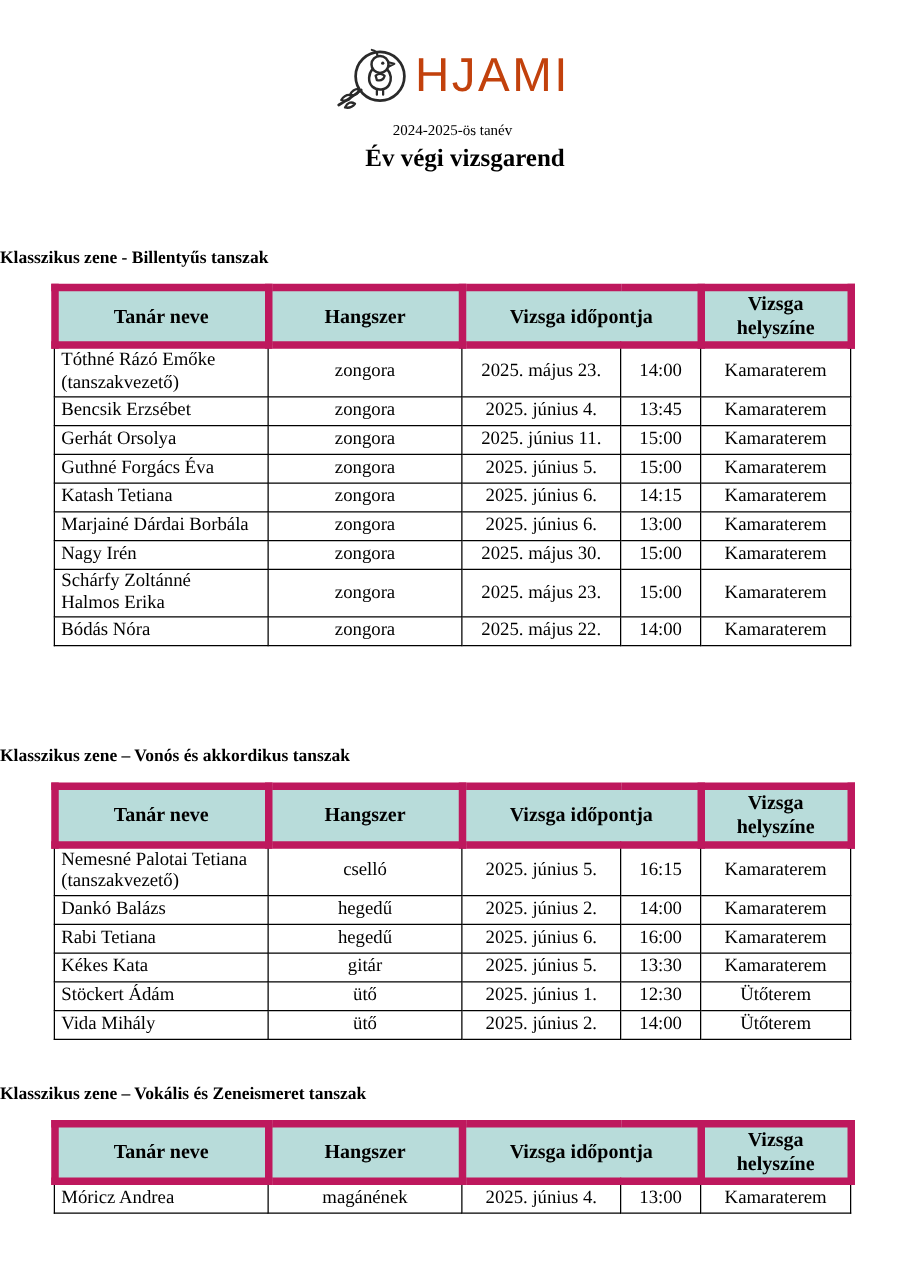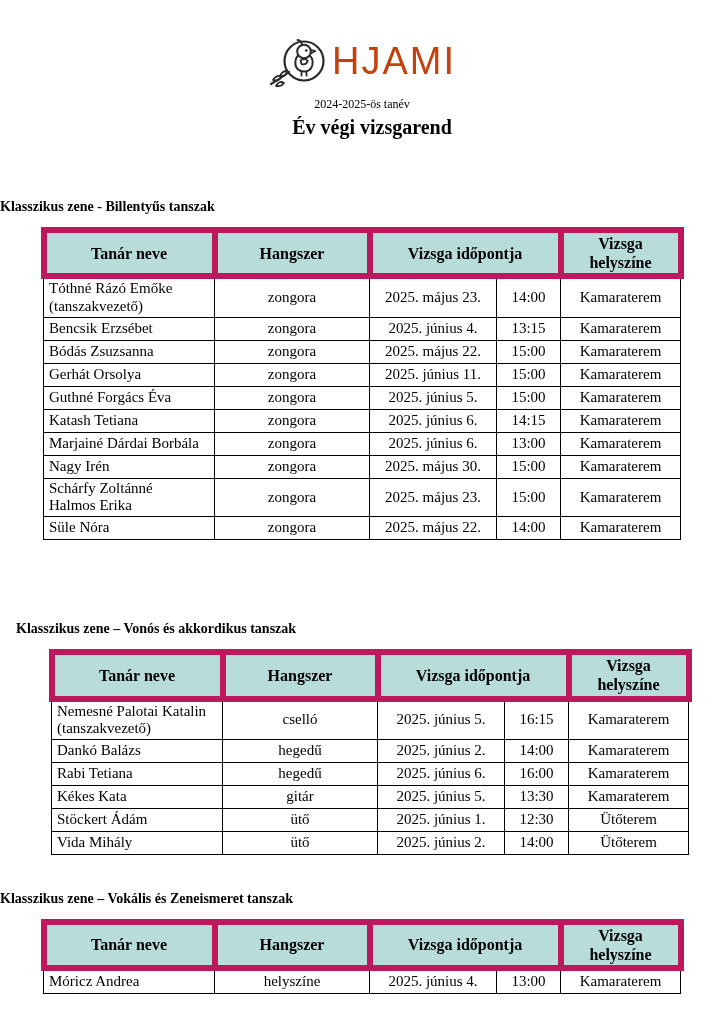--- a/index.html
+++ b/index.html
@@ -23,21 +23,21 @@
     font-family: "Liberation Sans", sans-serif;
     font-size: 38px; font-weight: 400;
     letter-spacing: 2px; line-height: 1;
     color: #c2410c;
   }
   
   .school-year { text-align: center; font-size: 12px; margin-top: 7px; line-height: 18px; }
   .doc-title   { text-align: center; font-size: 20px; font-weight: bold; margin: 2px 0 0; line-height: 25px; padding-left: 20px; }
   .section-title { text-align: left; font-size: 14px; font-weight: bold; margin: 0 0 10px; line-height: 21px; }
   .sec-0 { margin-top: 56px; }
-  .sec-1 { margin-top: 78px; margin-left: 16px; }
+  .sec-1 { margin-top: 78px; }
   .sec-2 { margin-top: 33px; }
   
   table.exam-table {
     border-collapse: collapse;
     table-layout: fixed;
     width: 637px;
     margin: 0 auto;
   }
   table.exam-table th {
     background: var(--header-bg, #b8dcda);
@@ -112,28 +112,21 @@
 (tanszakvezető)</td>
               <td>zongora</td>
               <td>2025. május 23.</td>
               <td>14:00</td>
               <td>Kamaraterem</td>
             </tr>
             <tr>
               <td class="name-cell">Bencsik Erzsébet</td>
               <td>zongora</td>
               <td>2025. június 4.</td>
-              <td>13:15</td>
-              <td>Kamaraterem</td>
-            </tr>
-            <tr>
-              <td class="name-cell">Bódás Zsuzsanna</td>
-              <td>zongora</td>
-              <td>2025. május 22.</td>
-              <td>15:00</td>
+              <td>13:45</td>
               <td>Kamaraterem</td>
             </tr>
             <tr>
               <td class="name-cell">Gerhát Orsolya</td>
               <td>zongora</td>
               <td>2025. június 11.</td>
               <td>15:00</td>
               <td>Kamaraterem</td>
             </tr>
             <tr>
@@ -166,21 +159,21 @@
             </tr>
             <tr>
               <td class="name-cell">Schárfy Zoltánné
 Halmos Erika</td>
               <td>zongora</td>
               <td>2025. május 23.</td>
               <td>15:00</td>
               <td>Kamaraterem</td>
             </tr>
             <tr>
-              <td class="name-cell">Süle Nóra</td>
+              <td class="name-cell">Bódás Nóra</td>
               <td>zongora</td>
               <td>2025. május 22.</td>
               <td>14:00</td>
               <td>Kamaraterem</td>
             </tr>
           </tbody>
         </table>
       </section>
       <section class="section sec-1">
         <h2 class="section-title">Klasszikus zene – Vonós és akkordikus tanszak</h2>
@@ -195,21 +188,21 @@
           <thead>
             <tr>
               <th>Tanár neve</th>
               <th>Hangszer</th>
               <th colspan="2">Vizsga időpontja</th>
               <th>Vizsga helyszíne</th>
             </tr>
           </thead>
           <tbody>
             <tr>
-              <td class="name-cell">Nemesné Palotai Katalin
+              <td class="name-cell">Nemesné Palotai Tetiana
 (tanszakvezető)</td>
               <td>cselló</td>
               <td>2025. június 5.</td>
               <td>16:15</td>
               <td>Kamaraterem</td>
             </tr>
             <tr>
               <td class="name-cell">Dankó Balázs</td>
               <td>hegedű</td>
               <td>2025. június 2.</td>
@@ -261,21 +254,21 @@
             <tr>
               <th>Tanár neve</th>
               <th>Hangszer</th>
               <th colspan="2">Vizsga időpontja</th>
               <th>Vizsga helyszíne</th>
             </tr>
           </thead>
           <tbody>
             <tr>
               <td class="name-cell">Móricz Andrea</td>
-              <td>helyszíne</td>
+              <td>magánének</td>
               <td>2025. június 4.</td>
               <td>13:00</td>
               <td>Kamaraterem</td>
             </tr>
           </tbody>
         </table>
       </section>
     </div>
 
 </div>

